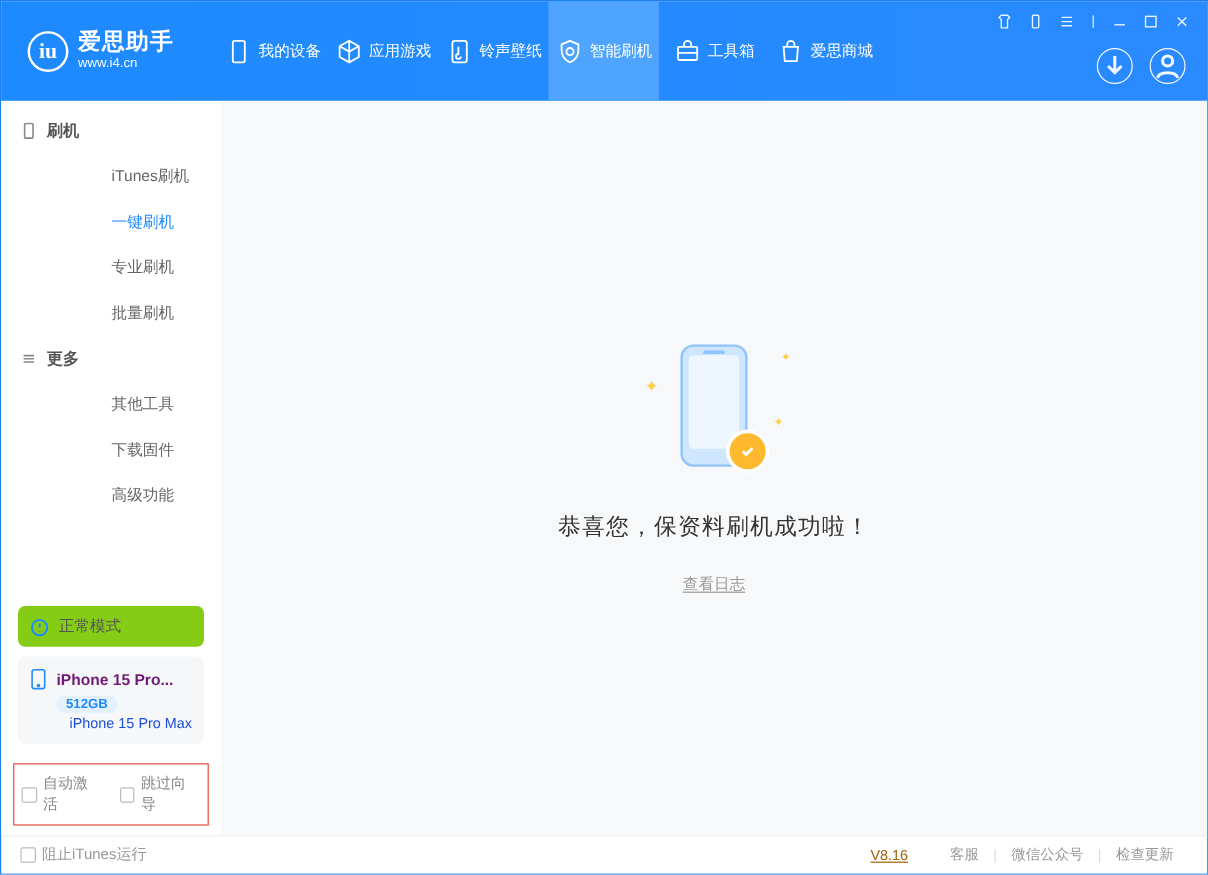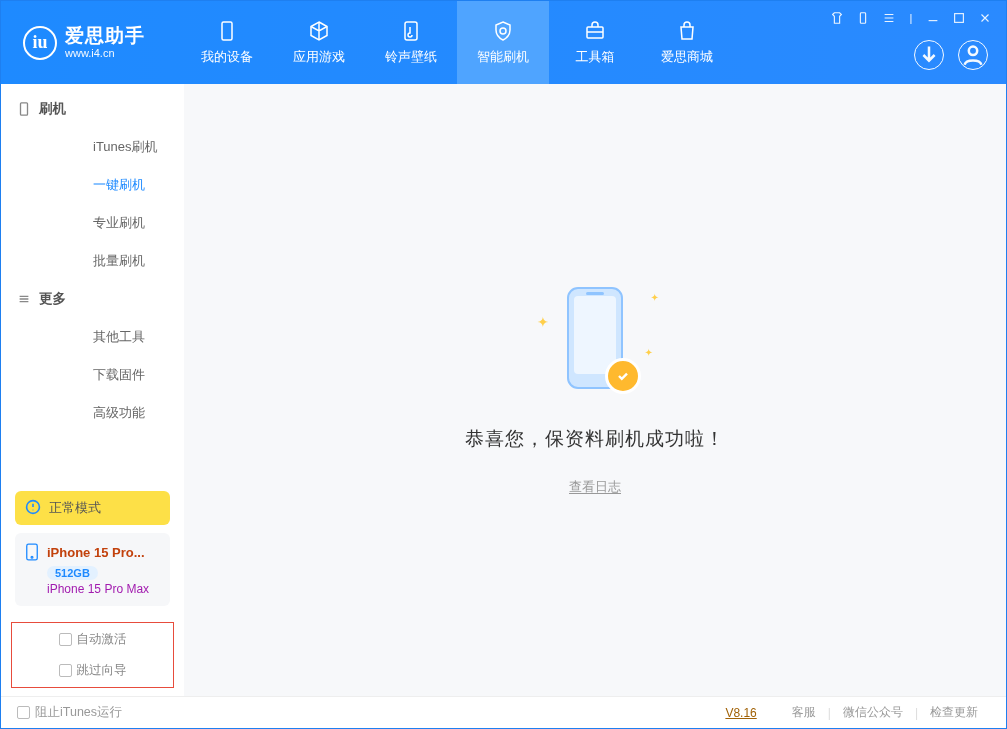--- a/index.html
+++ b/index.html
@@ -5,45 +5,45 @@
   * { box-sizing: border-box; margin: 0; padding: 0; }
   body { font-family: "Microsoft YaHei", sans-serif; font-size: 13px; color: #333; background: #fff; }
   .window { width: 1007px; height: 729px; border: 1px solid #1e7ff0; position: relative; display: flex; flex-direction: column; }
   .header { height: 83px; background: linear-gradient(to right, #1e8aff, #2a8aff); display: flex; align-items: center; color: #fff; position: relative; }
   .logo-area { display: flex; align-items: center; padding: 0 18px 0 22px; width: 180px; }
   .logo-icon { width: 34px; height: 34px; border: 2px solid #fff; border-radius: 50%; display: flex; align-items: center; justify-content: center; margin-right: 8px; font-weight: bold; font-size: 18px; font-family: Liberation Serif, serif; }
   .logo-text { display: flex; flex-direction: column; line-height: 1.1; }
   .logo-title { font-size: 19px; font-weight: bold; letter-spacing: 1px; }
   .logo-url { font-size: 11px; opacity: 0.95; }
   .nav { display: flex; height: 100%; }
-  .nav-item { width: 92px; display: flex; flex-direction: column; align-items: center; justify-content: center; cursor: pointer; gap: 5px; font-size: 13px; }
+  .nav-item { width: 92px; display: flex; flex-direction: row; align-items: center; justify-content: center; cursor: pointer; gap: 5px; font-size: 13px; }
   .nav-item.active { background: #4fa4ff; }
   .nav-ico { width: 24px; height: 24px; display: flex; align-items: center; justify-content: center; }
   .nav-ico svg { width: 24px; height: 24px; stroke: #fff; fill: none; stroke-width: 1.5; }
   .win-controls { position: absolute; top: 10px; right: 14px; display: flex; gap: 12px; align-items: center; }
   .wc { width: 14px; height: 14px; display: flex; align-items: center; justify-content: center; cursor: pointer; opacity: 0.9; }
   .wc svg { stroke: #fff; fill: none; stroke-width: 1.3; }
   .right-icons { position: absolute; right: 18px; bottom: 14px; display: flex; gap: 14px; }
   .rc { width: 30px; height: 30px; border: 1.5px solid #fff; border-radius: 50%; display: flex; align-items: center; justify-content: center; cursor: pointer; opacity: 0.95; }
   .rc svg { stroke: #fff; fill: none; stroke-width: 1.8; }
   .body { flex: 1; display: flex; overflow: hidden; }
   .sidebar { width: 183px; background: #fff; display: flex; flex-direction: column; padding-top: 6px; }
   .side-section-hdr { display: flex; align-items: center; padding: 10px 16px; font-weight: bold; color: #555; gap: 8px; font-size: 13.5px; }
   .side-section-hdr svg { width: 14px; height: 14px; stroke: #888; fill: none; stroke-width: 1.5; }
   .side-item { padding: 10px 16px 10px 48px; cursor: pointer; color: #666; font-size: 13px; margin-left: 44px; }
   .side-item.active { color: #1e8aff; }
   .side-spacer { flex: 1; }
-  .mode-box { margin: 8px 14px; padding: 8px 10px; background: #fde047; border-radius: 6px; display: flex; align-items: flex-start; gap: 8px; color: #555; font-family: Liberation Mono, monospace; }
+  .mode-box { margin: 8px 14px; padding: 8px 10px; background: #84cc16; border-radius: 6px; display: flex; align-items: flex-end; gap: 8px; color: #555; font-family: Liberation Mono, monospace; }
   .mode-box svg { width: 16px; height: 16px; stroke: #1e8aff; fill: none; stroke-width: 2; }
   .device-box { margin: 0 14px 8px; padding: 10px; background: #f6f7f9; border-radius: 6px; }
-  .dev-line1 { display: flex; align-items: center; gap: 8px; font-weight: bold; color: #c2410c; }
+  .dev-line1 { display: flex; align-items: center; gap: 8px; font-weight: bold; color: #701a75; }
   .dev-line1 svg { width: 14px; height: 18px; stroke: #1e8aff; fill: none; stroke-width: 1.5; }
   .pill { display: inline-block; background: #e3f1ff; color: #1e8aff; font-size: 11px; padding: 1px 8px; border-radius: 9px; margin: 5px 0 2px 22px; font-weight: bold; }
-  .dev-sub { color: #a21caf; font-size: 12px; margin-left: 22px; }
-  .opt-row { margin: 8px 10px; padding: 8px 6px; display: flex; gap: 14px; align-items: center; border: 1.5px solid #e74c3c; flex-direction: column; }
+  .dev-sub { color: #1d4ed8; font-size: 12px; margin-left: 22px; text-align: right; }
+  .opt-row { margin: 8px 10px; padding: 8px 6px; display: flex; gap: 14px; align-items: center; border: 1.5px solid #e74c3c; }
   .chk { display: flex; align-items: center; gap: 5px; color: #888; font-size: 12.5px; cursor: pointer; }
   .chk-box { width: 13px; height: 13px; border: 1px solid #bbb; border-radius: 2px; }
   .main { flex: 1; background: #f7f8fa; display: flex; flex-direction: column; align-items: center; justify-content: center; position: relative; }
   .phone-illus { width: 120px; height: 120px; position: relative; margin-bottom: 22px; }
   .spark { position: absolute; color: #ffcf4a; font-size: 14px; }
   .phone-svg { width: 90px; height: 110px; margin: 0 auto; display: block; }
   .badge { position: absolute; right: 14px; bottom: 10px; width: 36px; height: 36px; background: #ffb92e; border-radius: 50%; border: 3px solid #fff; display: flex; align-items: center; justify-content: center; }
   .badge svg { stroke: #fff; fill: none; stroke-width: 3; width: 16px; height: 16px; }
   .success-msg { font-size: 19px; color: #333; margin-bottom: 26px; letter-spacing: 1px; }
   .ok-btn { width: 146px; height: 38px; background: #fff; border: 1px solid #ddd; border-radius: 4px; display: flex; align-items: center; justify-content: center; cursor: pointer; color: #555; font-size: 14px; margin-bottom: 22px; }

